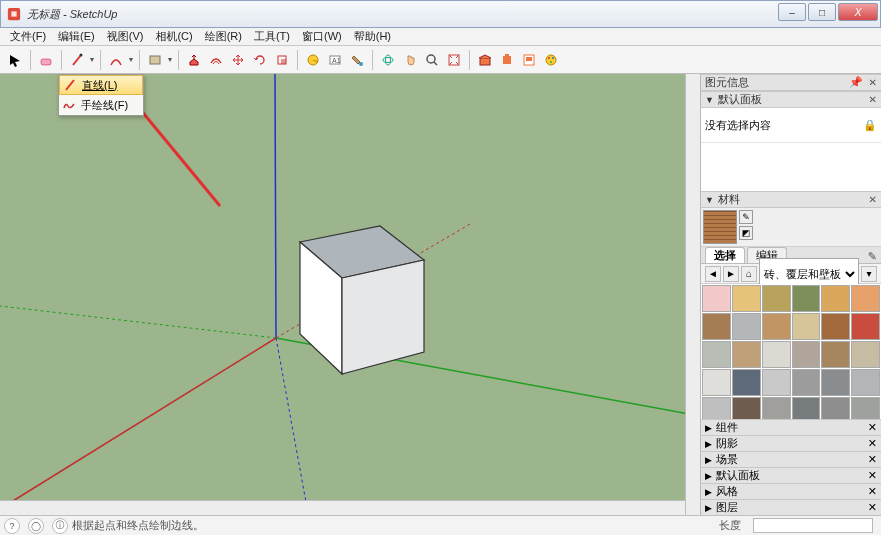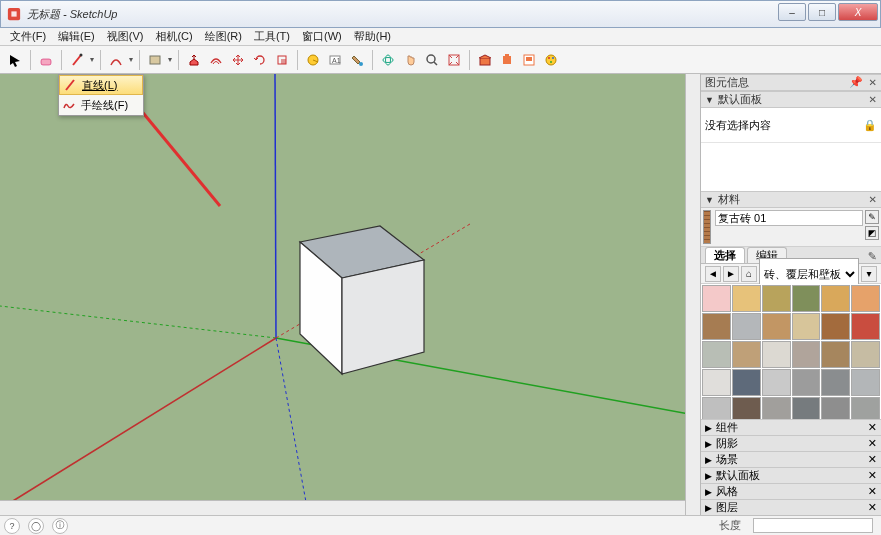--- a/index.html
+++ b/index.html
@@ -403,21 +403,20 @@
     </div>
 
     <div class="panel-header">
       <span class="tri">▼</span>
       <span>材料</span>
       <span class="spacer"></span>
       <span class="close-x">✕</span>
     </div>
     <div class="mat-body">
       <div class="mat-swatch"></div>
-      <input class="mat-name" value="复古砖 01" style="">
       <div class="mat-btns">
         <div class="mat-mini">✎</div>
         <div class="mat-mini">◩</div>
       </div>
     </div>
 
     <div class="tabs-row">
       <div class="tab active">选择</div>
       <div class="tab">编辑</div>
       <span class="spacer"></span>
@@ -504,16 +503,17 @@
         <span class="close-x">✕</span>
     </div>
 
   </div>
 </div>
 
 <div class="statusbar">
   <div class="sb-ico">?</div>
   <div class="sb-ico">◯</div>
   <div class="sb-ico">ⓘ</div>
+  <span>根据起点和终点绘制边线。</span>
   <span class="sb-text"></span>
   <span class="sb-label">长度</span>
   <input class="sb-input" style="">
 </div>
 
 </body></html>

